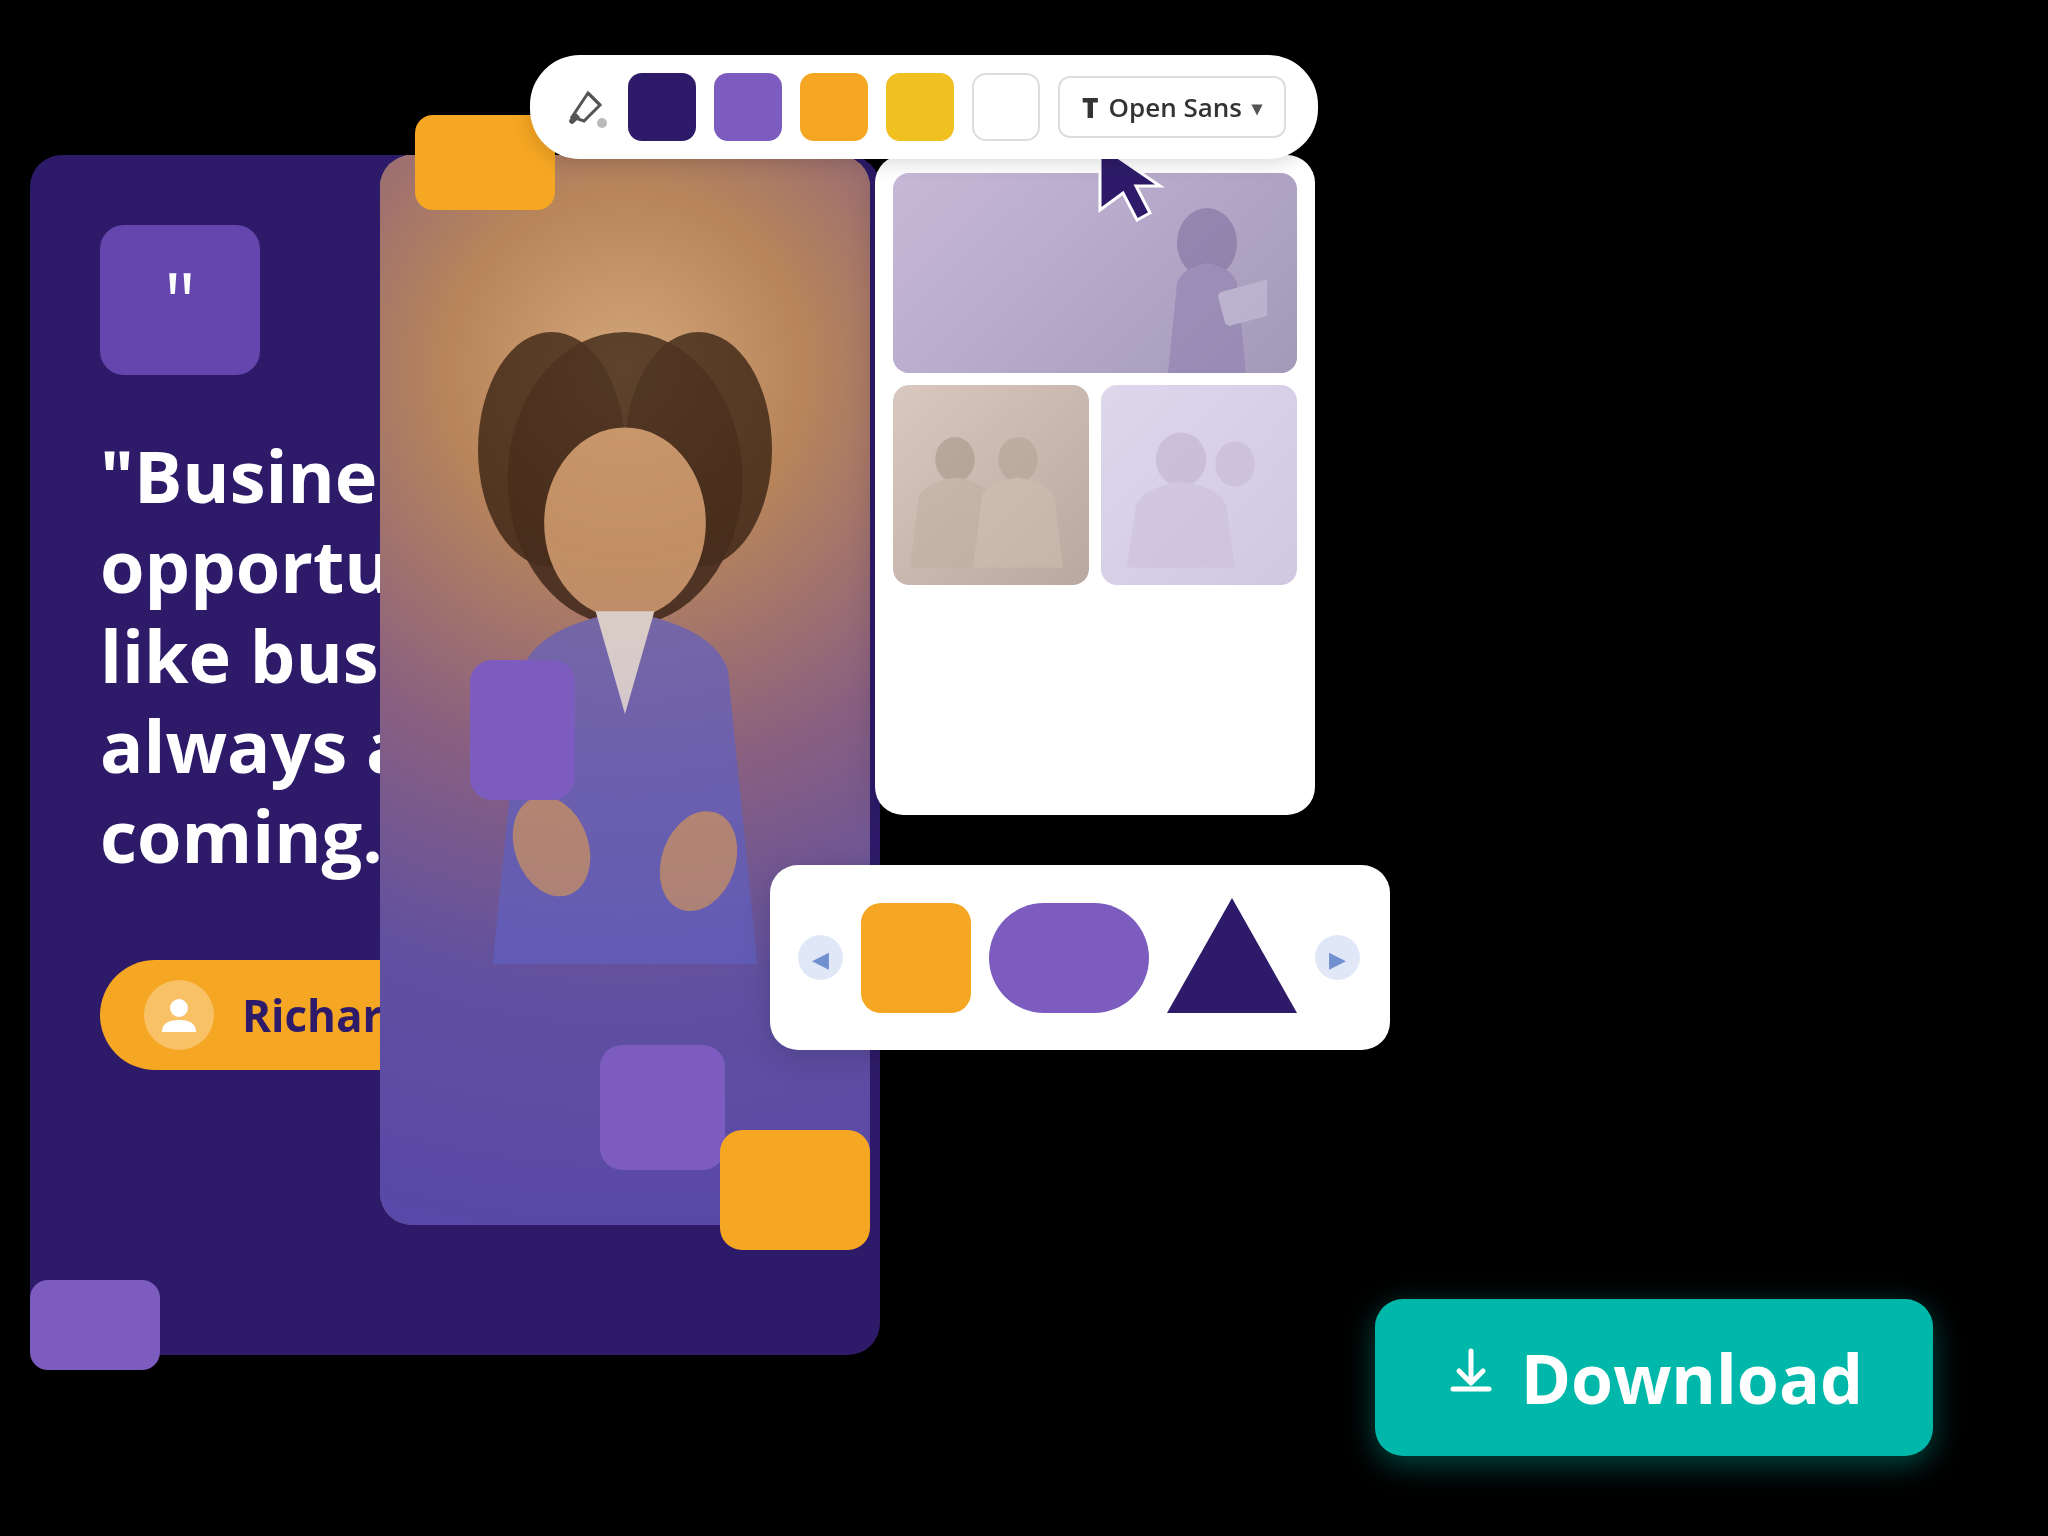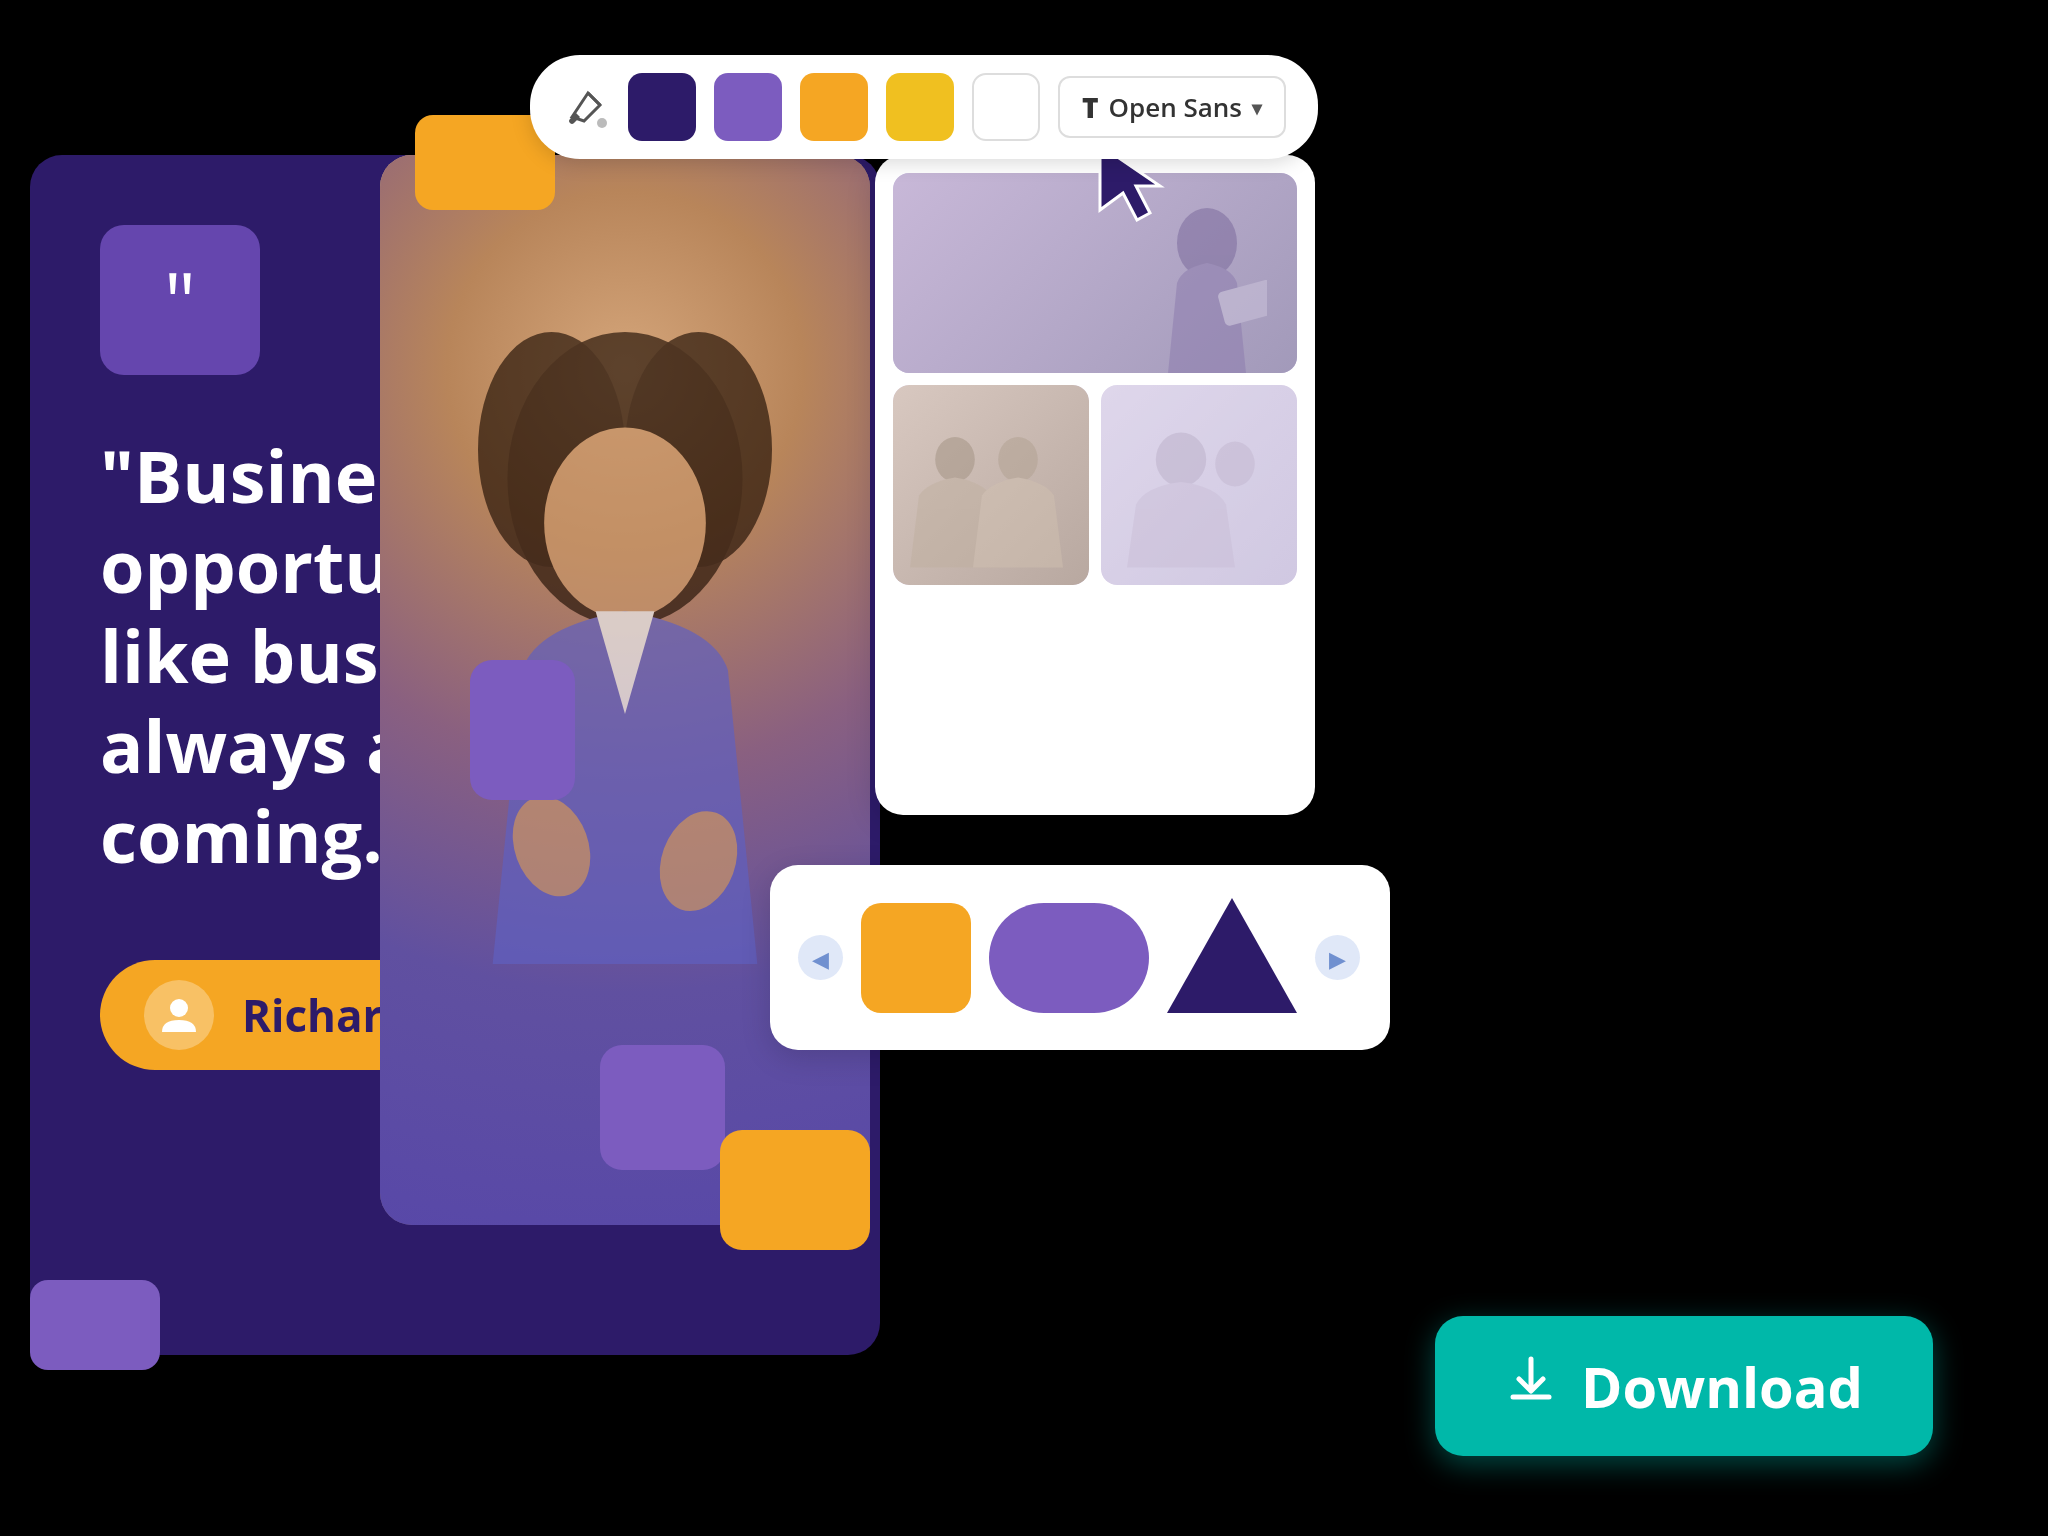--- a/index.html
+++ b/index.html
@@ -338,21 +338,21 @@
       z-index: 100;
       box-shadow: 0 8px 30px rgba(0,184,169,0.4);
     }
 
     .download-icon {
       font-size: 48px;
       color: #fff;
     }
 
     .download-label {
-      font-size: 56px;
+      font-size: 68px;
       font-weight: 700;
       color: #fff;
     }
 
     
     .photo-figure {
       width: 100%;
       height: 100%;
       position: relative;
       overflow: hidden;

